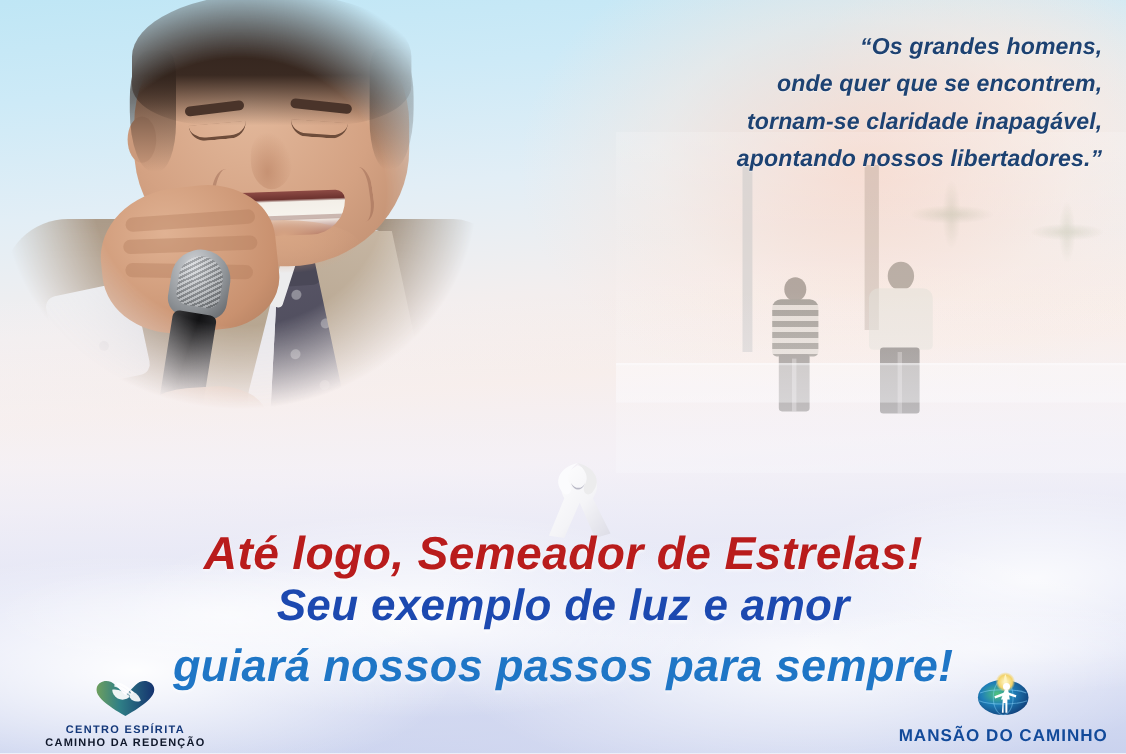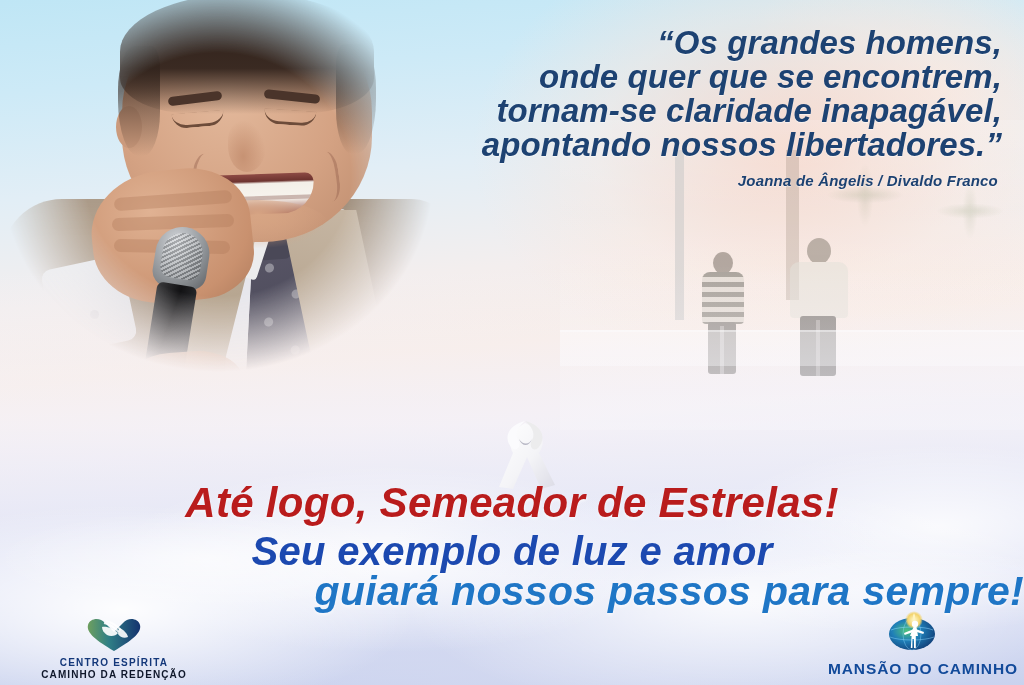--- a/index.html
+++ b/index.html
@@ -168,21 +168,21 @@
   .hand2{position:absolute;left:132px;top:358px;width:120px;height:80px;border-radius:40% 40% 30% 30%;
     background:radial-gradient(ellipse at 40% 30%, rgba(224,178,147,.92), rgba(190,140,110,.85) 75%);transform:rotate(-4deg);}
   .ring{position:absolute;left:190px;top:392px;width:18px;height:12px;border-radius:4px;background:#e7e3d9;}
 
   
   .quote{
     position:absolute;right:22px;top:26px;width:620px;
     text-align:right;
     color:#1d4272;
     font-weight:bold;font-style:italic;
-    font-size:33px;line-height:34px;
+    font-size:21px;line-height:34px;
     letter-spacing:.1px;
     text-shadow:0 1px 1px rgba(255,255,255,.55);
   }
   .quote-line{white-space:nowrap;}
   .quote-attr{
     position:absolute;right:26px;top:172px;
     color:#1d4272;font-weight:bold;font-style:italic;
     font-size:15px;letter-spacing:.2px;
     text-shadow:0 1px 1px rgba(255,255,255,.5);
   }
@@ -192,29 +192,29 @@
 
   
   .headline{
     position:absolute;left:0;top:482px;width:1024px;text-align:center;
     font-weight:bold;font-style:italic;line-height:1.0;
   }
   .hl1{font-size:42px;color:#b91c1c;letter-spacing:.3px;
        text-shadow:0 2px 3px rgba(255,255,255,.6);}
   .hl2{font-size:40px;color:#1c49b0;margin-top:7px;letter-spacing:.3px;
        text-shadow:0 2px 3px rgba(255,255,255,.6);}
-  .hl3{font-size:41px;color:#1f76c6;margin-top:0;letter-spacing:.3px;
-       text-shadow:0 2px 3px rgba(255,255,255,.6);text-align:right;}
+  .hl3{font-size:41px;color:#1f76c6;margin-top:14px;letter-spacing:.3px;
+       text-shadow:0 2px 3px rgba(255,255,255,.6);}
 
   
   .logo-left{position:absolute;left:8px;top:616px;width:212px;text-align:center;}
   .logo-right{position:absolute;right:6px;top:610px;width:212px;text-align:center;}
   .logo-left .l1{font-size:10px;font-weight:bold;color:#14387a;letter-spacing:1.2px;margin-top:1px;}
   .logo-left .l2{font-size:10px;font-weight:bold;color:#0f172a;letter-spacing:1.1px;margin-top:1px;}
-  .logo-right .l1{font-size:15.5px;font-weight:bold;color:#124a9a;letter-spacing:.9px;margin-top:2px;text-align:right;}
+  .logo-right .l1{font-size:15.5px;font-weight:bold;color:#124a9a;letter-spacing:.9px;margin-top:2px;}
 </style>
 </head>
 <body>
 
 <div class="poster">
 
   <div class="bg-sky"></div>
   <div class="bg-warm"></div>
 
   <div class="bg-photo"></div>
@@ -278,21 +278,20 @@
       <div class="ring"></div>
     </div>
   </div>
 
   <div class="quote">
     <div class="quote-line">“Os grandes homens,</div>
     <div class="quote-line">onde quer que se encontrem,</div>
     <div class="quote-line">tornam-se claridade inapagável,</div>
     <div class="quote-line">apontando nossos libertadores.”</div>
   </div>
-  <div class="quote-attr">Joanna de Ângelis / Divaldo Franco</div>
 
   <div class="ribbon">
     <svg width="72" height="82" viewBox="0 0 72 82">
       <defs>
         <linearGradient id="rg" x1="0" y1="0" x2="1" y2="1">
           <stop offset="0%" stop-color="#ffffff"></stop>
           <stop offset="55%" stop-color="#f4f4f7"></stop>
           <stop offset="100%" stop-color="#dcdce6"></stop>
         </linearGradient>
       </defs>

